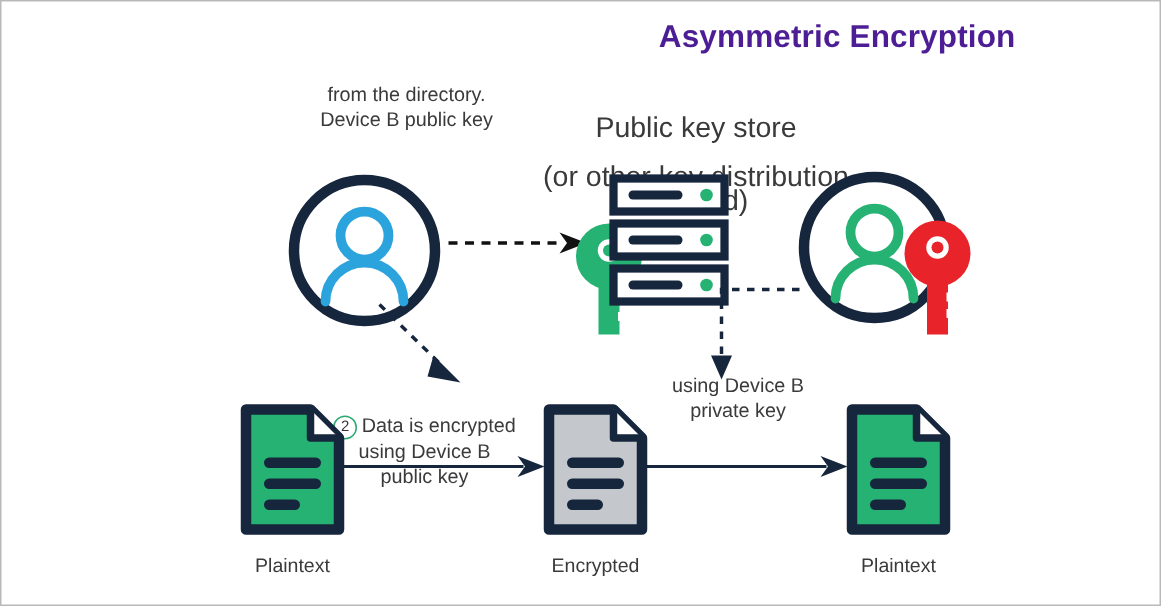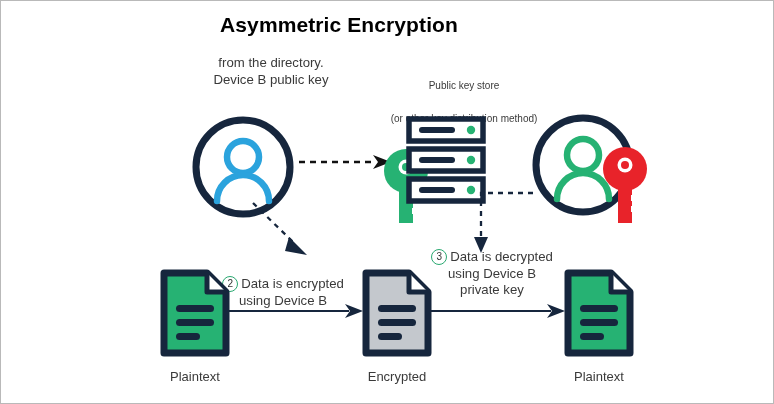--- a/index.html
+++ b/index.html
@@ -17,29 +17,29 @@
     overflow: hidden;
     font-family: "Liberation Sans", sans-serif;
     color: #2b2b2b;
   }
   .abs { position: absolute; }
 
   #title {
     left: 0;
     top: 12px;
     width: 676px;
-    text-align: center;
+    text-align: right;
     font-size: 21px;
     font-weight: bold;
-    color: #000000;
+    color: #4c1d95;
     letter-spacing: 0.1px;
   }
 
   .caption {
-    font-size: 10px;
+    font-size: 19px;
     line-height: 16.5px;
     text-align: center;
     color: #3a3a3a;
     white-space: pre-line;
   }
 
   .step-text {
     font-size: 13.2px;
     line-height: 16.5px;
     text-align: center;
@@ -153,26 +153,24 @@
   <svg class="abs" style="left:470px; top:186px;" width="70" height="72">
     <path d="M62 6 L10 6 L10 52" fill="none" stroke="#16263d" stroke-width="2.3" stroke-dasharray="5,5"></path>
     <polygon points="3,50 17,50 10,66" fill="#16263d"></polygon>
   </svg>
 
   <div class="abs step-text" style="left:198px; top:248px; width:168px;margin-top:27px;">
     <div>
       <span class="step-num">2</span><span>Data is encrypted</span>
     </div>
     <div>using Device B</div>
+    <div>public key</div>
   </div>
 
   <div class="abs step-text" style="left:402px; top:248px; width:178px;">
-    <div>
-      <span class="step-num">3</span><span>Data is decrypted</span>
-    </div>
     <div>using Device B</div>
     <div>private key</div>
   </div>
 
   <div class="abs" style="left:158px; top:268px;">
     <svg width="72" height="88" viewBox="0 0 72 88">
       <path d="M5 4 H48 L67 23 V84 H5 Z" fill="#26b273" stroke="#16263d" stroke-width="7" stroke-linejoin="round"></path>
       <path d="M48 4 V23 H67" fill="#ffffff" stroke="#16263d" stroke-width="5" stroke-linejoin="round"></path>
       <g fill="#16263d">
         <rect x="17" y="36" width="38" height="7" rx="3.5"></rect>

